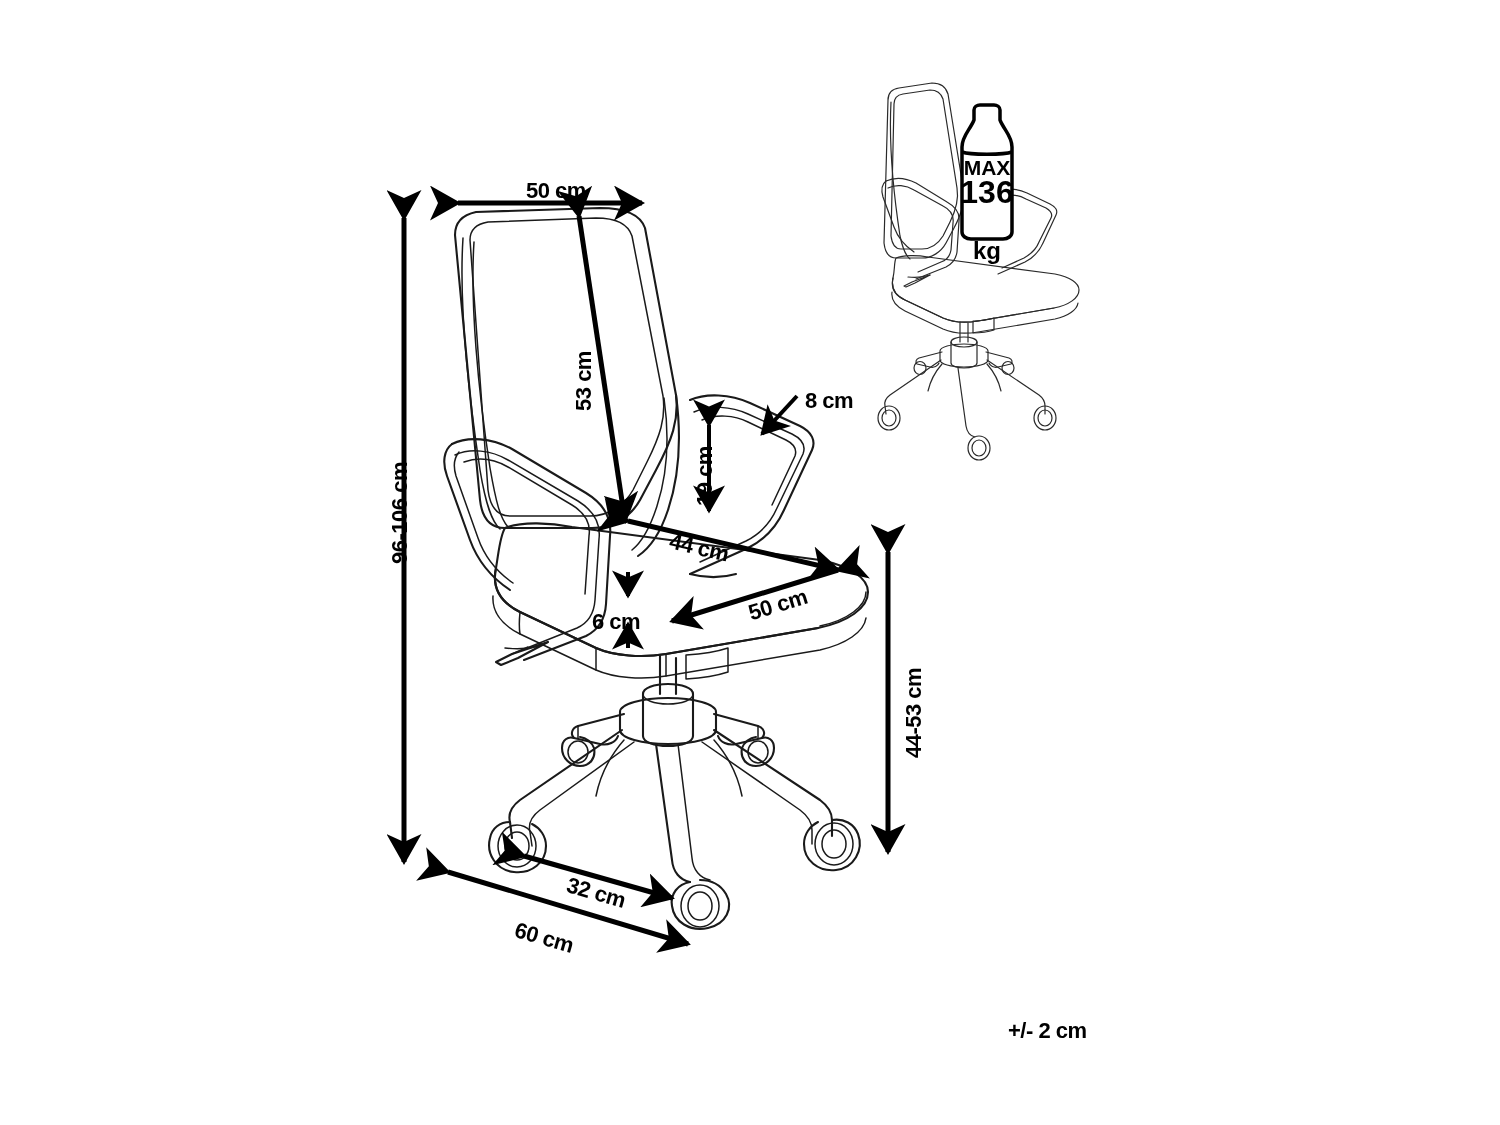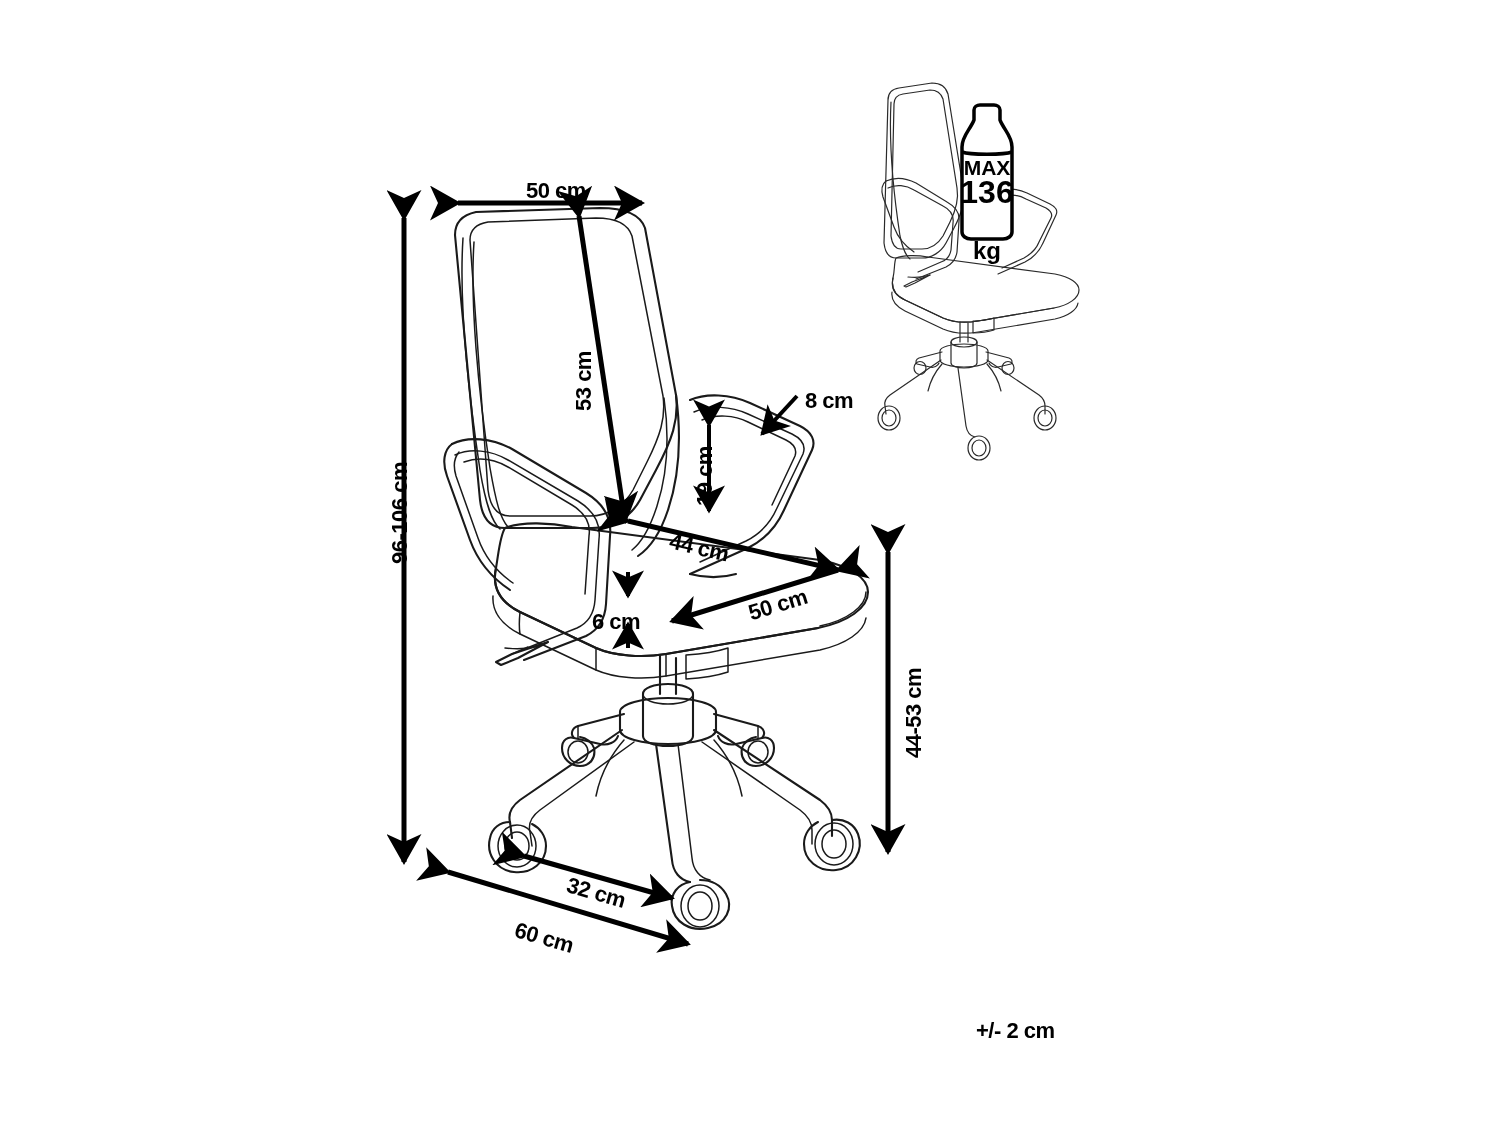--- a/index.html
+++ b/index.html
@@ -320,15 +320,15 @@
   <div class="dim-label rot90" style="left:846px; top:700px; width:136px; text-align:center; font-size:22px;">44-53 cm</div>
 
   <div class="dim-label" style="left:566px; top:880px; font-size:22px; transform:rotate(16deg);">32 cm</div>
 
   <div class="dim-label" style="left:514px; top:925px; font-size:22px; transform:rotate(16deg);">60 cm</div>
 
   <div class="weight-text" style="left:962px; top:157px; width:50px; font-size:21px;">MAX</div>
   <div class="weight-text" style="left:958px; top:176px; width:58px; font-size:32px;">136</div>
   <div class="weight-text" style="left:962px; top:212px; width:50px; font-size:24px;margin-top:27px;">kg</div>
 
-  <div class="dim-label" style="left:976px; top:1018px; font-size:22px;">+/- 2 cm</div>
+  <div class="dim-label" style="left:1008px; top:1018px; font-size:22px;">+/- 2 cm</div>
 
 </div>
 
 </body></html>

